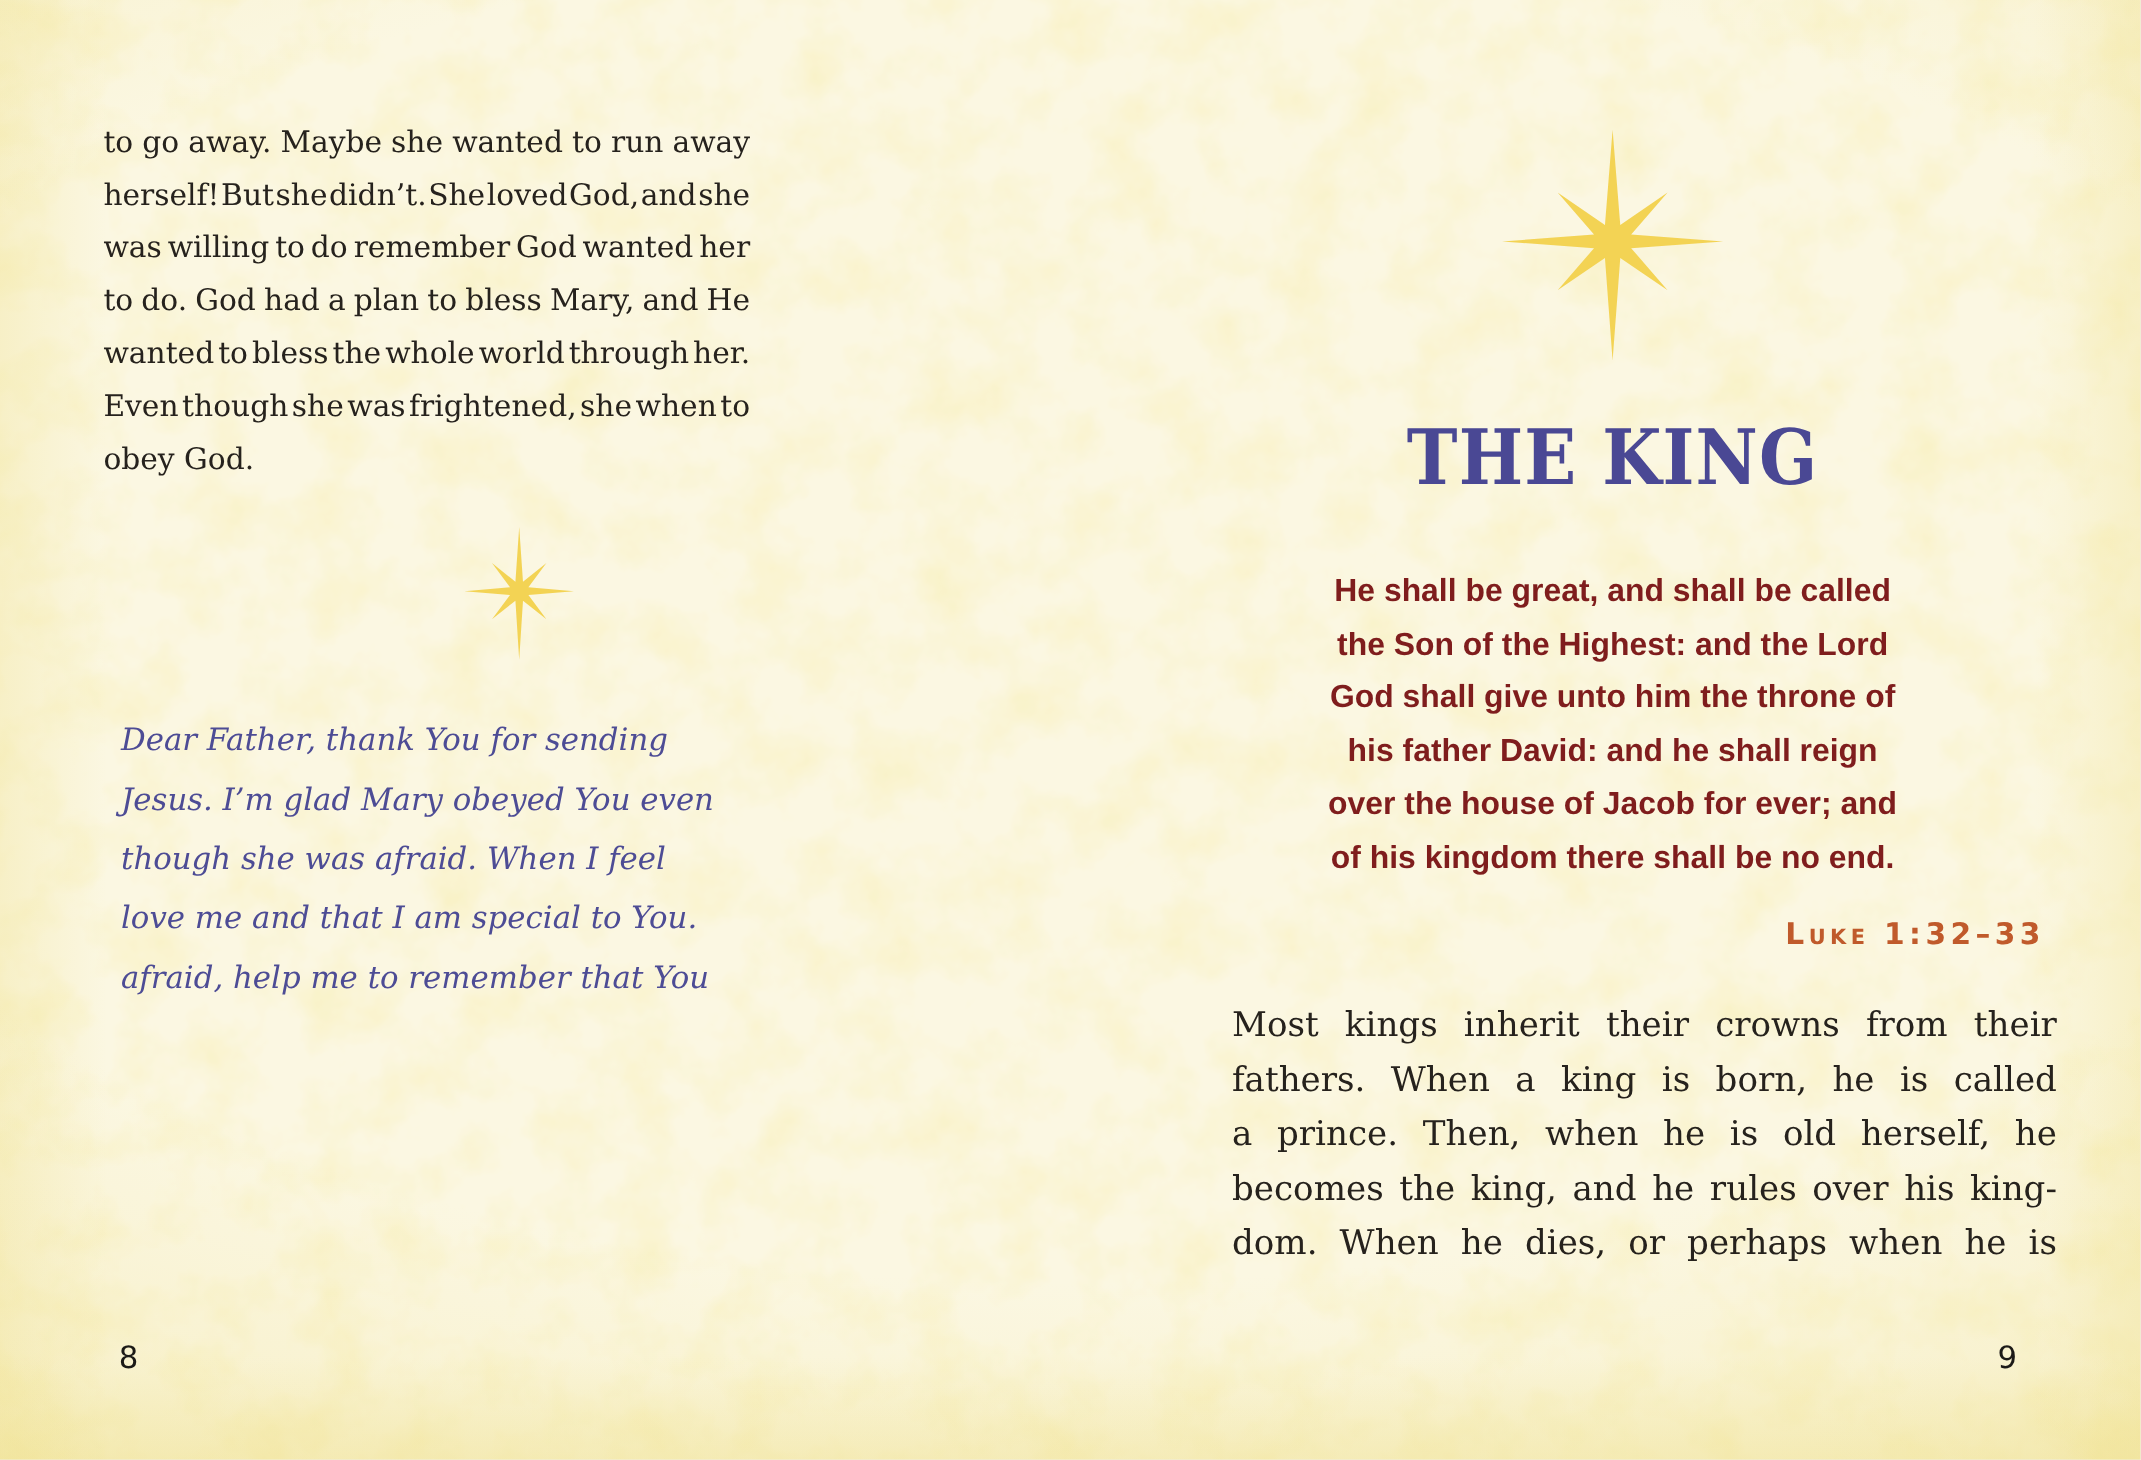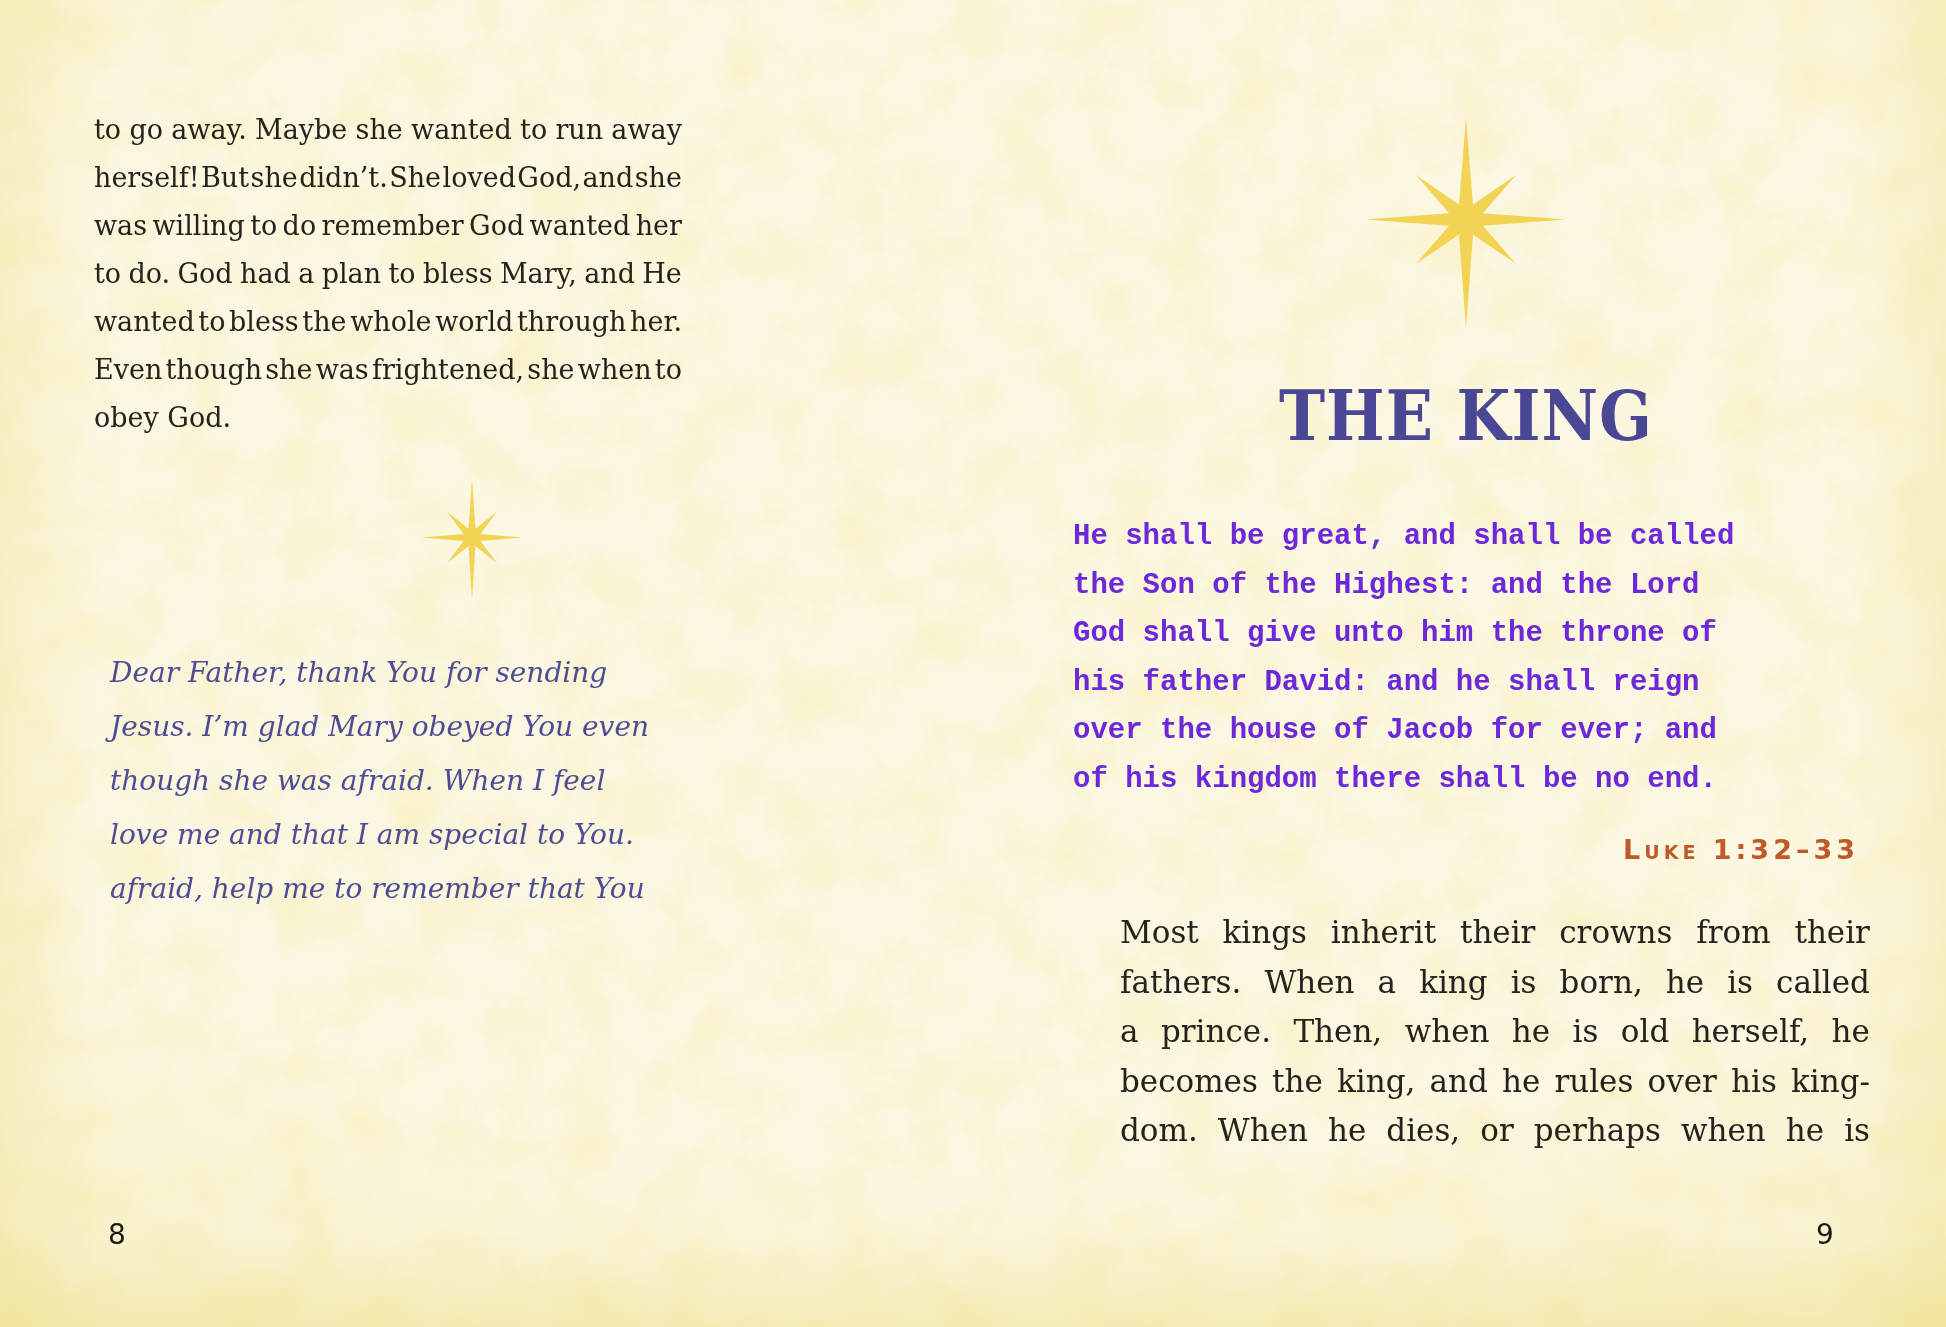--- a/index.html
+++ b/index.html
@@ -38,22 +38,22 @@
 
   
   .chapter-title {
     position: absolute; left: 1073px; top: 382px; width: 786px;
     text-align: center; font-size: 62px; line-height: 62px; font-weight: bold;
     letter-spacing: 1px; color: #4a4894;
     transform: scaleY(1.12); transform-origin: 50% 0%;
   }
   .verse {
     position: absolute; left: 1073px; top: 513px; width: 786px;
-    text-align: left; font-family: Liberation Mono, monospace; font-weight: bold;
-    font-size: 29px; line-height: 48.5px; color: #6d28d9;
+    text-align: center; font-family: Liberation Sans, sans-serif; font-weight: bold;
+    font-size: 29px; line-height: 48.5px; color: #7f1d1d;
   }
   .verse-ref {
     position: absolute; left: 1073px; top: 834px; width: 786px;
     text-align: right; font-family: "DejaVu Sans", sans-serif; font-weight: bold;
     font-size: 27px; letter-spacing: 4px; font-variant: small-caps; color: #c05a2b;
   }
   .right-body {
     position: absolute; left: 1120px; top: 908px; width: 750px;
     font-size: 31px; line-height: 49.5px; color: #26221d;
   }

